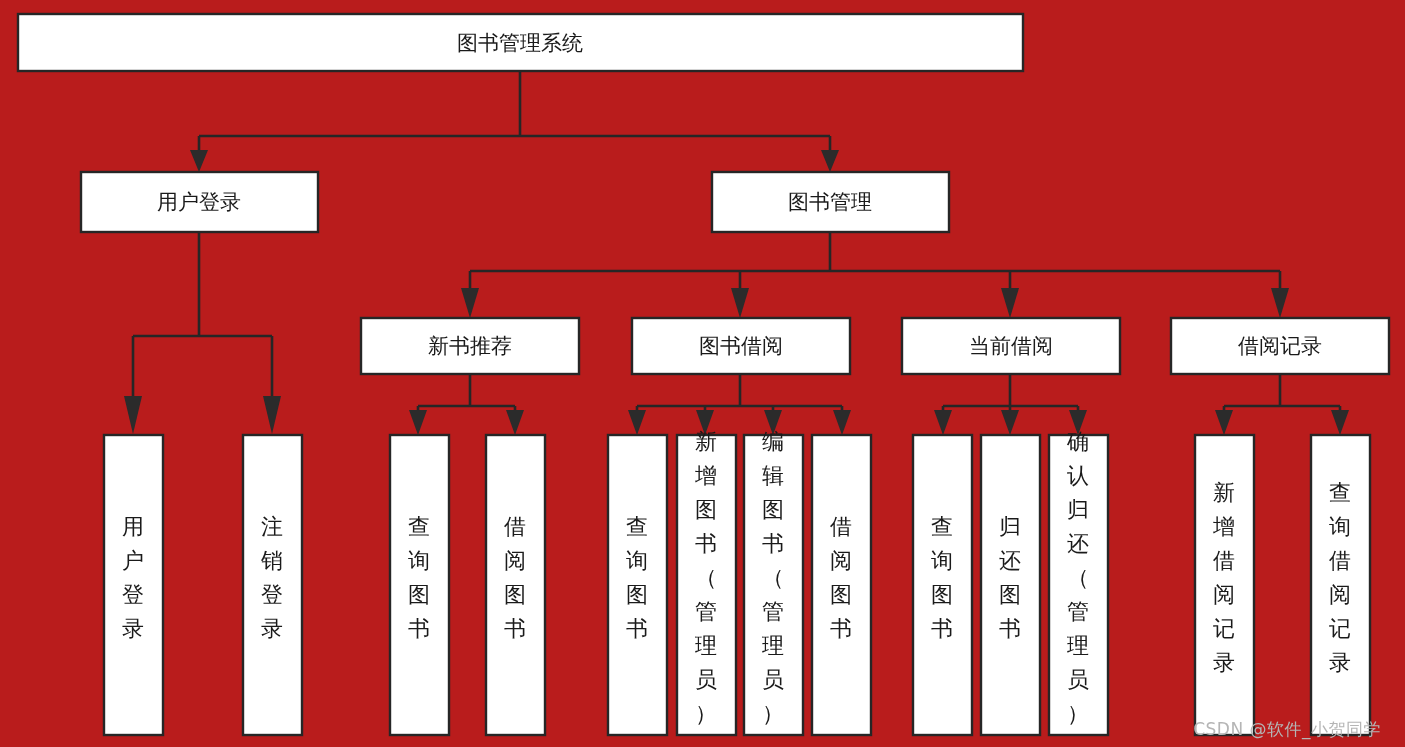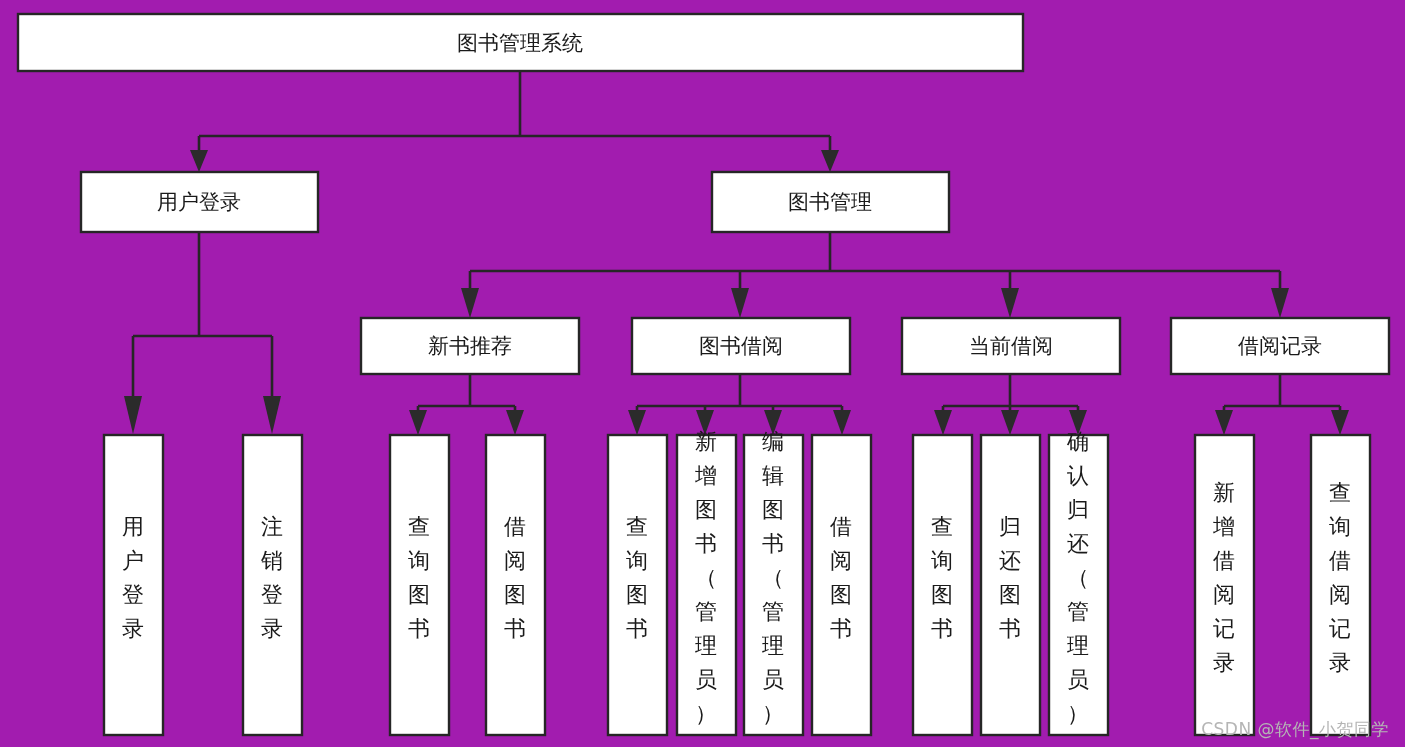--- a/index.html
+++ b/index.html
@@ -10,21 +10,21 @@
   body {
     width: 1405px;
     height: 747px;
     font-family: "DejaVu Sans", "Liberation Sans", sans-serif;
     overflow: hidden;
   }
   #diagram-root {
     position: relative;
     width: 1405px;
     height: 747px;
-    background: #a21caf;
+    background: #b91c1c;
   }
   svg#tree-svg {
     position: absolute;
     top: 0;
     left: 0;
     width: 1405px;
     height: 747px;
     display: block;
   }
   .node-box {
@@ -50,21 +50,21 @@
     dominant-baseline: middle;
   }
   .node-label-vertical {
     fill: #1a1a1a;
     font-family: "DejaVu Sans", "Liberation Sans", sans-serif;
     font-size: 22px;
     text-anchor: middle;
   }
   .watermark {
     position: absolute;
-    right: 16px;
+    right: 24px;
     bottom: 6px;
     font-family: "DejaVu Sans", "Liberation Sans", sans-serif;
     font-size: 17px;
     color: #b5b5b5;
     letter-spacing: 0.5px;
     white-space: nowrap;
     user-select: none;
   }
 </style>
 </head>

